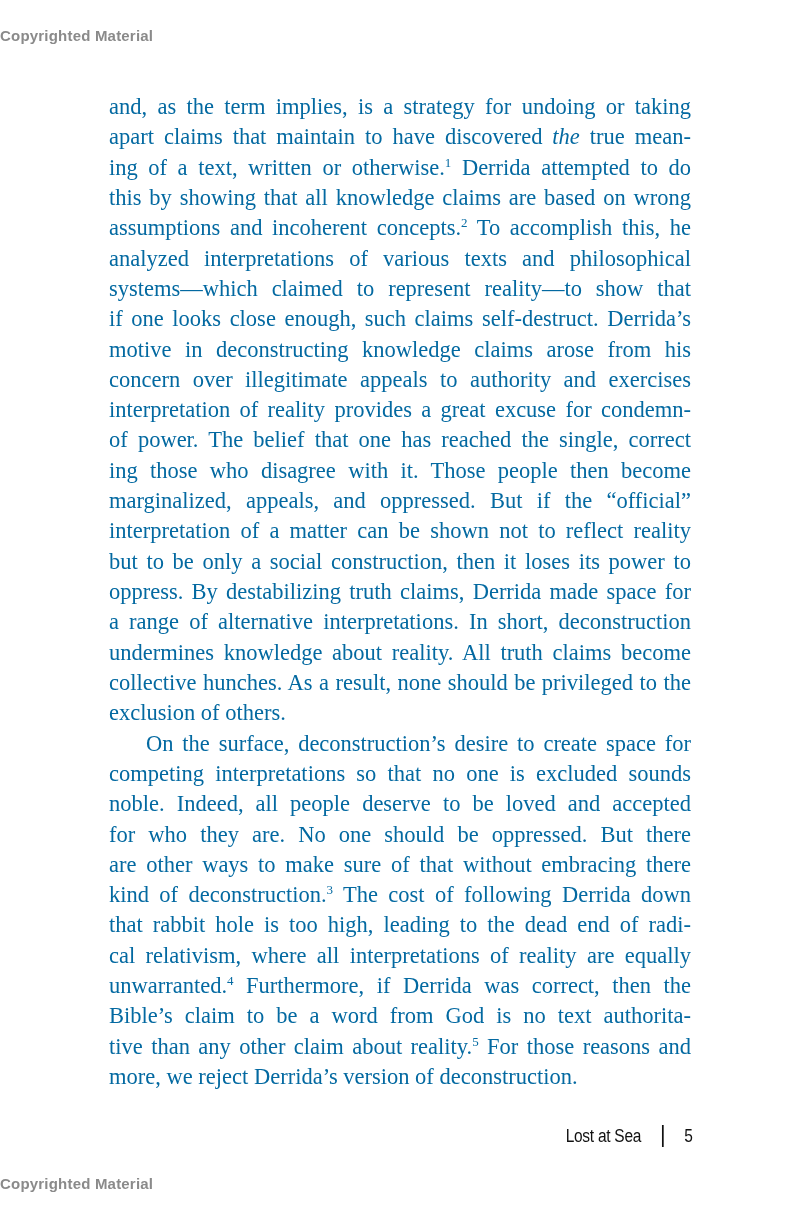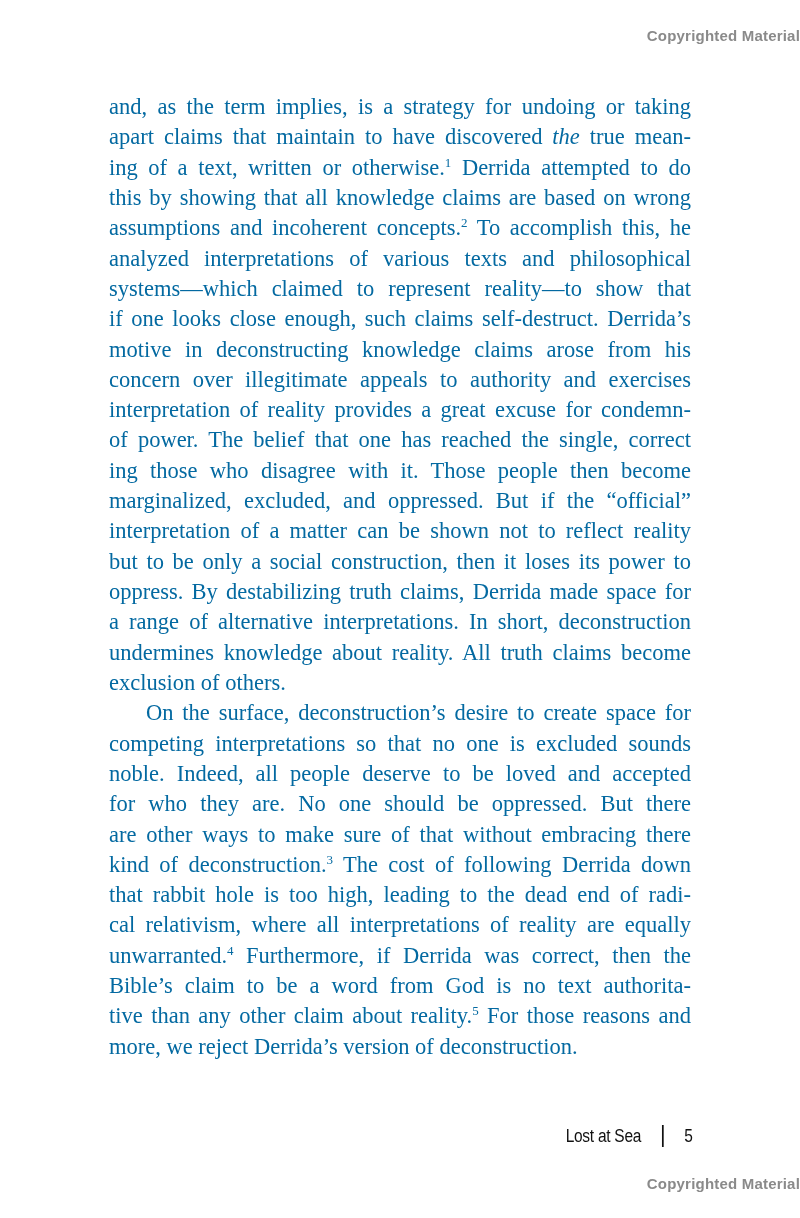--- a/index.html
+++ b/index.html
@@ -10,21 +10,21 @@
     body {
       width: 800px;
       height: 1218px;
       position: relative;
       overflow: hidden;
     }
     .watermark {
       position: absolute;
       left: 0;
       width: 800px;
-      text-align: right;
+      text-align: left;
       font-family: "Liberation Sans", sans-serif;
       font-weight: bold;
       font-size: 15px;
       color: #8a8a8a;
       letter-spacing: 0.2px;
     }
     .watermark.top { top: 27px; }
     .watermark.bottom { top: 1175px; }
 
     .page-body {
@@ -94,26 +94,27 @@
     <span class="line"><span>this by showing that all knowledge claims are based on wrong</span></span>
     <span class="line"><span>assumptions and incoherent concepts.</span><sup class="fn">2</sup><span> To accomplish this, he</span></span>
     <span class="line"><span>analyzed interpretations of various texts and philosophical</span></span>
     <span class="line"><span>systems—which claimed to represent reality—to show that</span></span>
     <span class="line"><span>if one looks close enough, such claims self-destruct. Derrida’s</span></span>
     <span class="line"><span>motive in deconstructing knowledge claims arose from his</span></span>
     <span class="line"><span>concern over illegitimate appeals to authority and exercises</span></span>
     <span class="line"><span>interpretation of reality provides a great excuse for condemn-</span></span>
     <span class="line"><span>of power. The belief that one has reached the single, correct</span></span>
     <span class="line"><span>ing those who disagree with it. Those people then become</span></span>
-    <span class="line"><span>marginalized, excluded, and oppressed. But if the “official”</span></span>
+    <span class="line"><span>marginalized, appeals, and oppressed. But if the “official”</span></span>
     <span class="line"><span>interpretation of a matter can be shown not to reflect reality</span></span>
     <span class="line"><span>but to be only a social construction, then it loses its power to</span></span>
     <span class="line"><span>oppress. By destabilizing truth claims, Derrida made space for</span></span>
     <span class="line"><span>a range of alternative interpretations. In short, deconstruction</span></span>
     <span class="line"><span>undermines knowledge about reality. All truth claims become</span></span>
+    <span class="line"><span>collective hunches. As a result, none should be privileged to the</span></span>
     <span class="line last"><span>exclusion of others.</span></span>
   </div>
 
   <div>
     <span class="line indent"><span>On the surface, deconstruction’s desire to create space for</span></span>
     <span class="line"><span>competing interpretations so that no one is excluded sounds</span></span>
     <span class="line"><span>noble. Indeed, all people deserve to be loved and accepted</span></span>
     <span class="line"><span>for who they are. No one should be oppressed. But there</span></span>
     <span class="line"><span>are other ways to make sure of that without embracing there</span></span>
     <span class="line"><span>kind of deconstruction.</span><sup class="fn">3</sup><span> The cost of following Derrida down</span></span>

